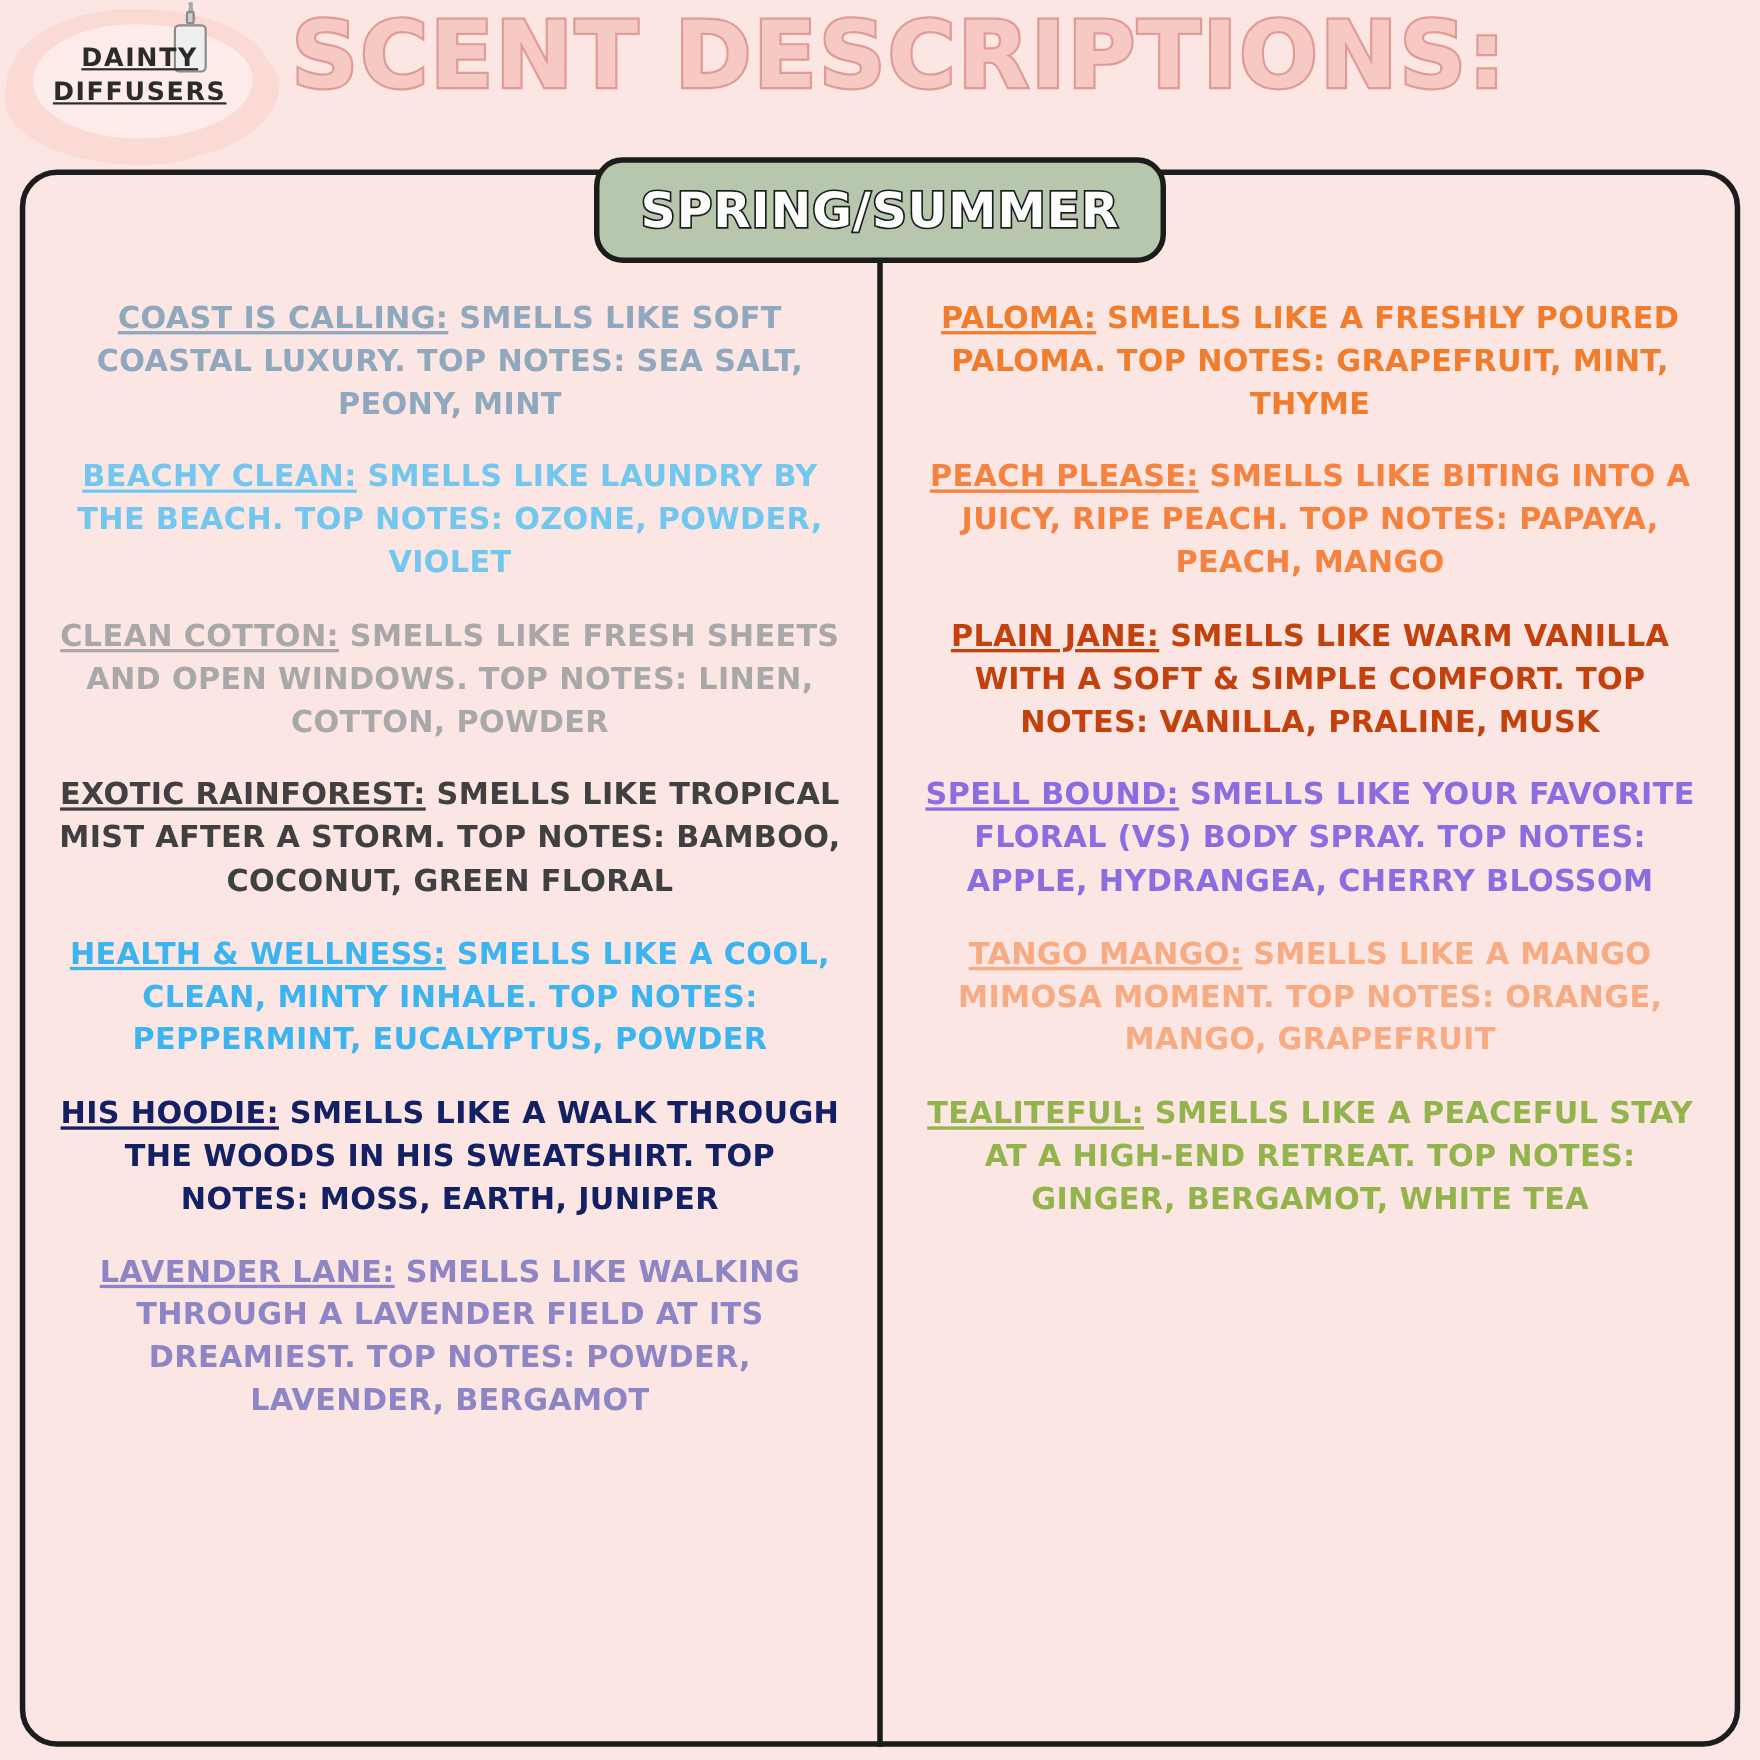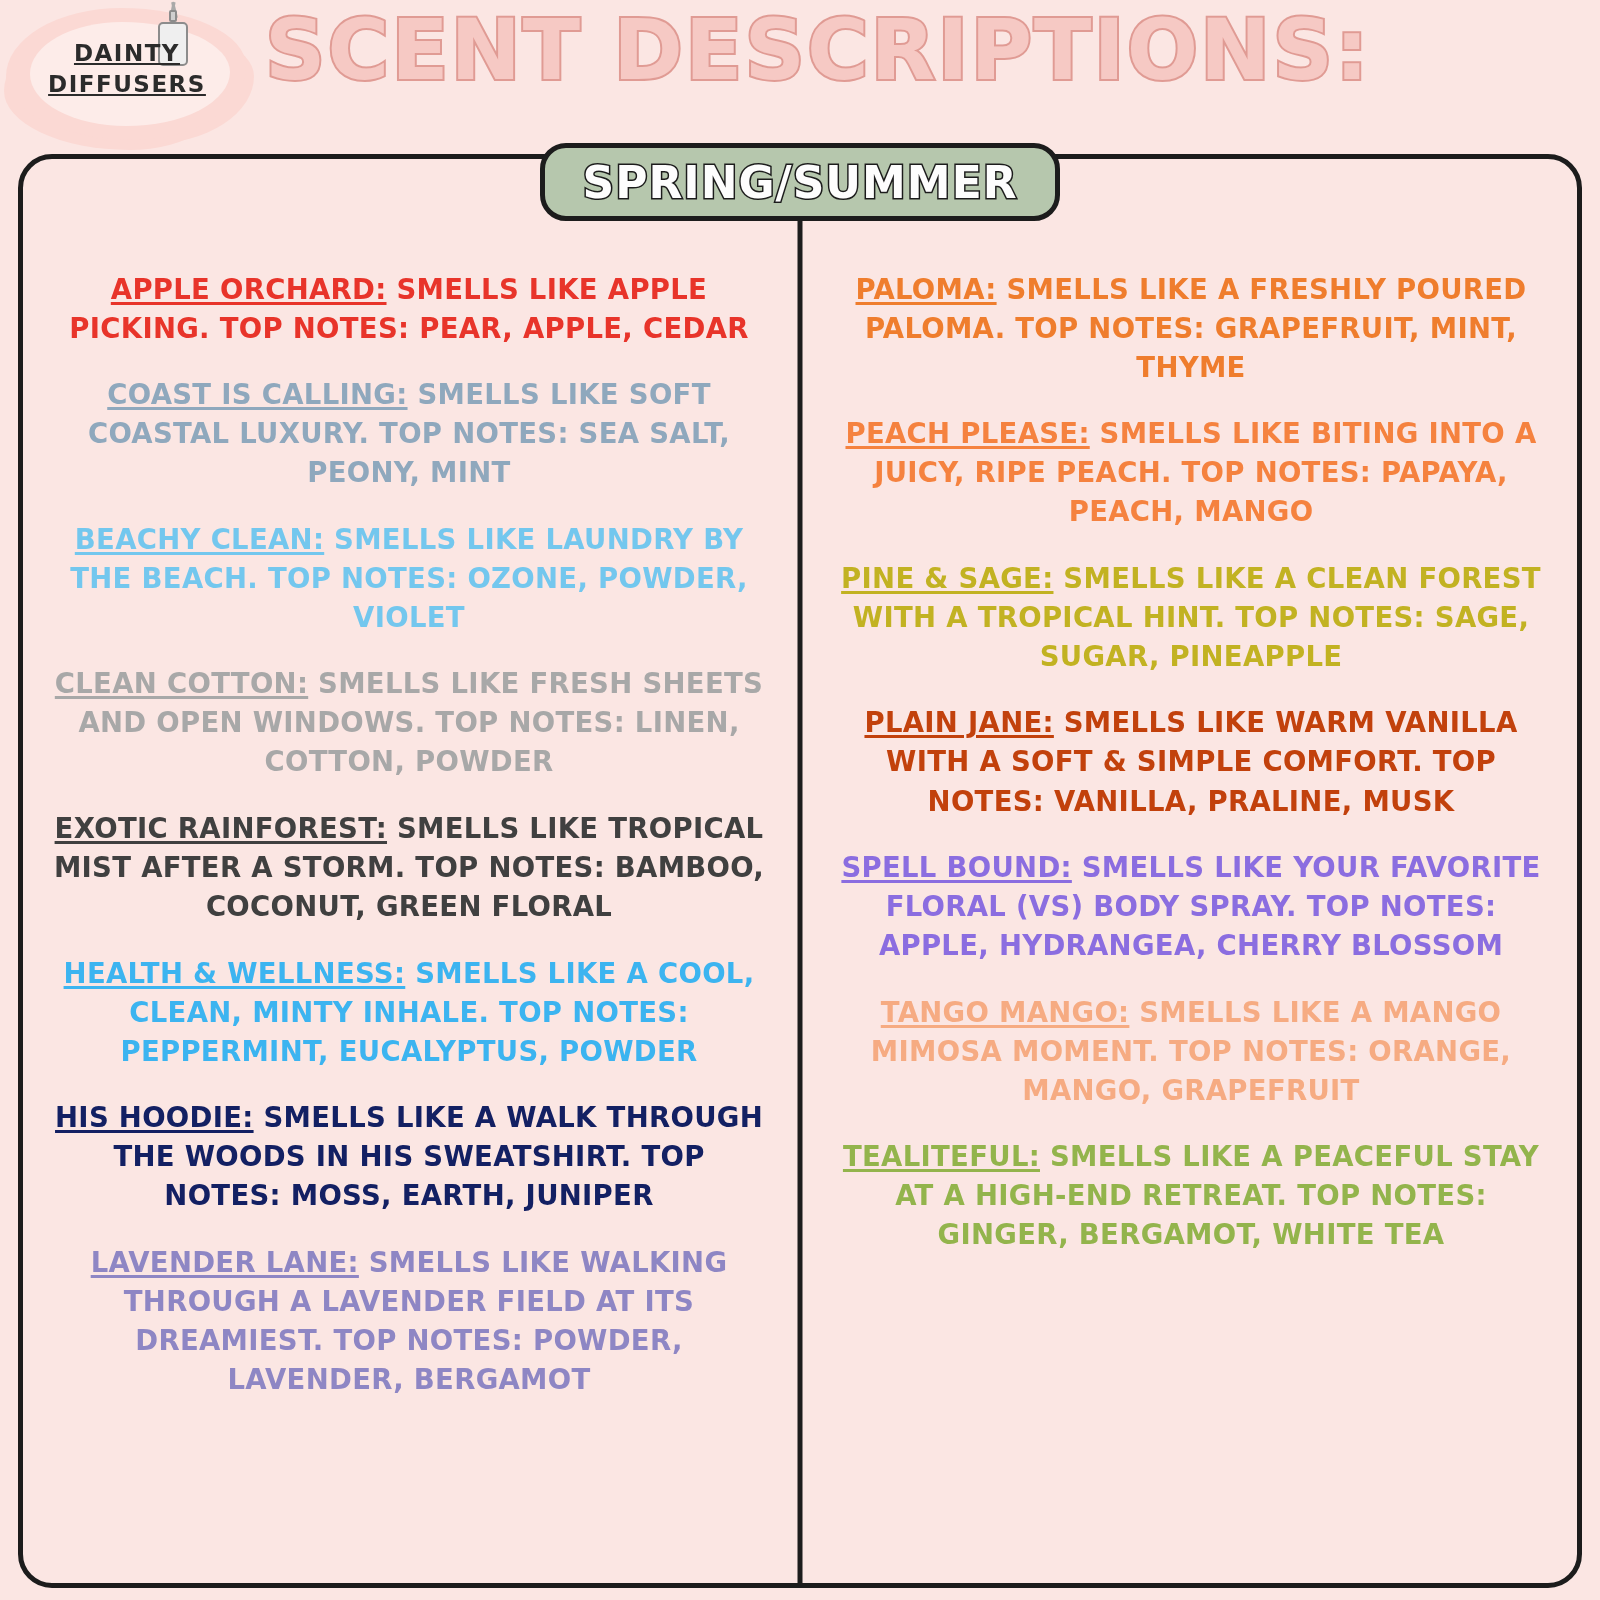--- a/index.html
+++ b/index.html
@@ -96,21 +96,21 @@
     white-space: nowrap;
   }
 
   
   .season-pill {
     position: absolute;
     left: 50%;
     transform: translateX(-50%);
     top: 143px;
     width: 520px;
-    height: 78px;
+    height: 96px;
     background: #b6c7ad;
     border: 5px solid #1c1c1c;
     border-radius: 26px;
     display: flex;
     align-items: center;
     justify-content: center;
     z-index: 5;
     text-align: center;
   }
   .season-pill span {
@@ -203,31 +203,29 @@
 <div class="board">
   <div class="divider"></div>
 </div>
 
 <div class="season-pill">
   <span>SPRING/SUMMER</span>
 </div>
 
 <div class="columns">
   <div class="col left">
-      <p class="entry" style="color: rgb(232, 52, 42);"><span class="nm">APPLE ORCHARD:</span> <span class="desc">SMELLS LIKE APPLE PICKING. TOP NOTES: PEAR, APPLE, CEDAR</span></p>
       <p class="entry" style="color: rgb(143, 168, 189);"><span class="nm">COAST IS CALLING:</span> <span class="desc">SMELLS LIKE SOFT COASTAL LUXURY. TOP NOTES: SEA SALT, PEONY, MINT</span></p>
       <p class="entry" style="color: rgb(115, 199, 238);"><span class="nm">BEACHY CLEAN:</span> <span class="desc">SMELLS LIKE LAUNDRY BY THE BEACH. TOP NOTES: OZONE, POWDER, VIOLET</span></p>
       <p class="entry" style="color: rgb(168, 168, 168);"><span class="nm">CLEAN COTTON:</span> <span class="desc">SMELLS LIKE FRESH SHEETS AND OPEN WINDOWS. TOP NOTES: LINEN, COTTON, POWDER</span></p>
       <p class="entry" style="color: #404040;"><span class="nm">EXOTIC RAINFOREST:</span> <span class="desc">SMELLS LIKE TROPICAL MIST AFTER A STORM. TOP NOTES: BAMBOO, COCONUT, GREEN FLORAL</span></p>
       <p class="entry" style="color: rgb(60, 180, 240);"><span class="nm">HEALTH &amp; WELLNESS:</span> <span class="desc">SMELLS LIKE A COOL, CLEAN, MINTY INHALE. TOP NOTES: PEPPERMINT, EUCALYPTUS, POWDER</span></p>
       <p class="entry" style="color: rgb(19, 32, 99);"><span class="nm">HIS HOODIE:</span> <span class="desc">SMELLS LIKE A WALK THROUGH THE WOODS IN HIS SWEATSHIRT. TOP NOTES: MOSS, EARTH, JUNIPER</span></p>
       <p class="entry" style="color: rgb(142, 134, 196);"><span class="nm">LAVENDER LANE:</span> <span class="desc">SMELLS LIKE WALKING THROUGH A LAVENDER FIELD AT ITS DREAMIEST. TOP NOTES: POWDER, LAVENDER, BERGAMOT</span></p>
     </div>
   <div class="col right">
       <p class="entry" style="color: rgb(239, 125, 45);"><span class="nm">PALOMA:</span> <span class="desc">SMELLS LIKE A FRESHLY POURED PALOMA. TOP NOTES: GRAPEFRUIT, MINT, THYME</span></p>
       <p class="entry" style="color: rgb(245, 130, 63);"><span class="nm">PEACH PLEASE:</span> <span class="desc">SMELLS LIKE BITING INTO A JUICY, RIPE PEACH. TOP NOTES: PAPAYA, PEACH, MANGO</span></p>
-      <p class="entry" style="color: rgb(194, 178, 34);"><span class="nm">PINE &amp; SAGE:</span> <span class="desc">SMELLS LIKE A CLEAN FOREST WITH A TROPICAL HINT. TOP NOTES: SAGE, SUGAR, PINEAPPLE</span></p>
       <p class="entry" style="color: #c2410c;"><span class="nm">PLAIN JANE:</span> <span class="desc">SMELLS LIKE WARM VANILLA WITH A SOFT &amp; SIMPLE COMFORT. TOP NOTES: VANILLA, PRALINE, MUSK</span></p>
       <p class="entry" style="color: rgb(139, 109, 224);"><span class="nm">SPELL BOUND:</span> <span class="desc">SMELLS LIKE YOUR FAVORITE FLORAL (VS) BODY SPRAY. TOP NOTES: APPLE, HYDRANGEA, CHERRY BLOSSOM</span></p>
       <p class="entry" style="color: rgb(246, 171, 130);"><span class="nm">TANGO MANGO:</span> <span class="desc">SMELLS LIKE A MANGO MIMOSA MOMENT. TOP NOTES: ORANGE, MANGO, GRAPEFRUIT</span></p>
       <p class="entry" style="color: rgb(147, 180, 76);"><span class="nm">TEALITEFUL:</span> <span class="desc">SMELLS LIKE A PEACEFUL STAY AT A HIGH-END RETREAT. TOP NOTES: GINGER, BERGAMOT, WHITE TEA</span></p>
     </div>
 </div>
 
 </body></html>

